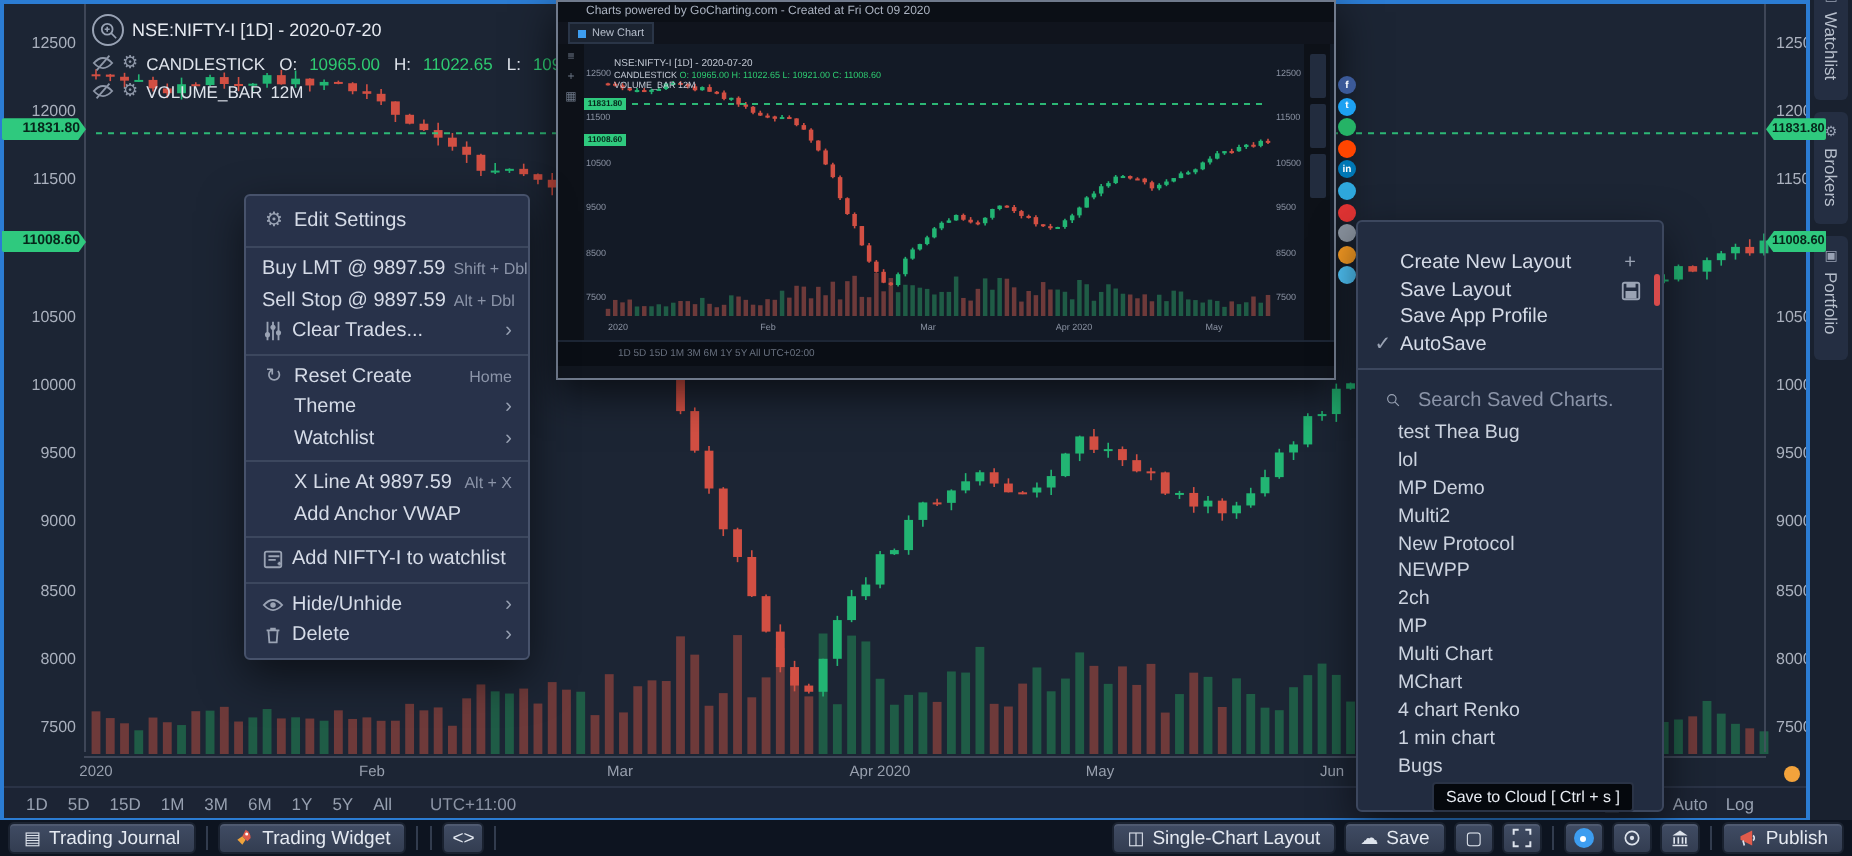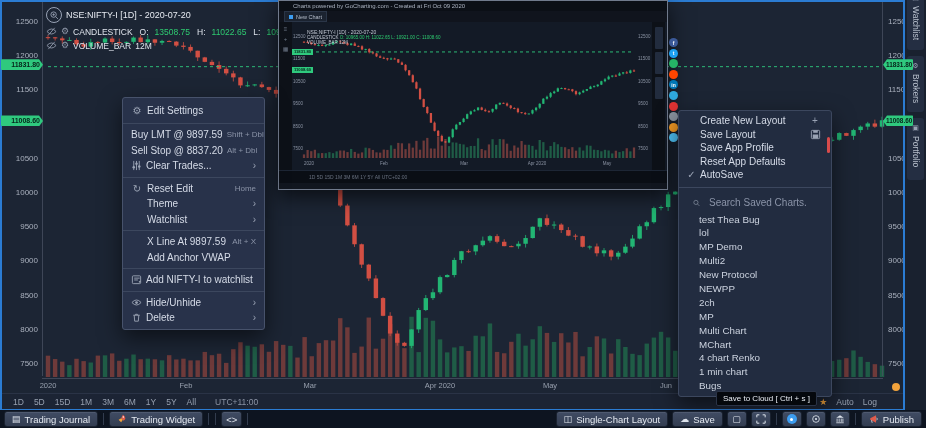--- a/index.html
+++ b/index.html
@@ -40,21 +40,21 @@
   .ctx-label{white-space:nowrap;}
   .ctx-sc{margin-left:auto;color:#8b94a8;font-size:8px;white-space:nowrap;text-align:right;}
   .ctx-arrow{margin-left:auto;color:#97a0b2;font-size:10px;}
   .ctx-div{height:1px;background:#3c475e;margin:3px 0;}
   .mgut{width:12px;flex:0 0 auto;}
   .mico{width:11px;height:11px;flex:0 0 auto;}
   .uni{font-size:10px;color:#9aa3b4;width:12px;flex:0 0 auto;text-align:center;line-height:11px;}
   
   #layout-menu{position:absolute;left:678px;top:110px;width:152px;z-index:8;background:#222c40;
     border:1px solid #3c475e;border-radius:3px;box-shadow:0 8px 22px rgba(0,0,0,.55);
-    padding:3px 0;font-size:10px;color:#d5dbe7;}
+    padding:14px 0;font-size:10px;color:#d5dbe7;}
   .lm-row{display:flex;align-items:center;height:13.5px;padding:0 10px 0 6px;gap:2px;}
   .lm-gut{width:13px;flex:0 0 auto;text-align:center;font-size:9px;color:#d5dbe7;}
   .lm-right{margin-left:auto;display:flex;align-items:center;color:#9aa3b4;font-size:11px;}
   .lm-div{height:1px;background:#3c475e;margin:5px 0;}
   .lm-search{display:flex;align-items:center;gap:7px;height:20px;padding:0 10px 0 14px;}
   .lm-search input{background:transparent;border:none;outline:none;color:#c6cdd8;font-size:10px;width:110px;font-family:"Liberation Sans",sans-serif;}
   .lm-search input::placeholder{color:#8b94a8;}
   .lm-item{height:13.9px;line-height:13.9px;padding-left:20px;color:#ccd3df;font-size:9.8px;cursor:default;}
   #lm-scroll-thumb{position:absolute;right:1px;top:26px;width:3px;height:16px;border-radius:2px;}
   
@@ -524,21 +524,21 @@
         <span class="title">NSE:NIFTY-I [1D] - 2020-07-20</span>
       </div>
       <div class="lg-row">
         <svg class="lg-ico" viewBox="0 0 12 12">
             <path d="M1 6q5-5.5 10 0q-5 5.5-10 0z" fill="none" stroke="#8e97a8"></path>
             <path d="M2.5 10L9.5 2" stroke="#8e97a8"></path>
           </svg>
         <span class="lg-gear">⚙</span>
         <span class="lg-text">CANDLESTICK</span>
         <span class="lg-k">O:</span>
-          <span class="lg-v">13508.75</span>
+          <span class="lg-v">10965.00</span>
         <span class="lg-k">H:</span>
           <span class="lg-v">11022.65</span>
         <span class="lg-k">L:</span>
           <span class="lg-v">10921.00</span>
         <span class="lg-k">C:</span>
           <span class="lg-v">11008.6</span>
       </div>
       <div class="lg-row">
         <svg class="lg-ico" viewBox="0 0 12 12">
             <path d="M1 6q5-5.5 10 0q-5 5.5-10 0z" fill="none" stroke="#8e97a8"></path>
@@ -917,37 +917,37 @@
       <div class="ctx-row first">
         <span class="uni">⚙</span>
         <span class="ctx-label">Edit Settings</span>
       </div>
       <div class="ctx-div"></div>
       <div class="ctx-row">
         <span class="ctx-label">Buy LMT @ 9897.59</span>
         <span class="ctx-sc">Shift + Dbl</span>
       </div>
       <div class="ctx-row">
-        <span class="ctx-label">Sell Stop @ 8837.20</span>
+        <span class="ctx-label">Sell Stop @ 9897.59</span>
         <span class="ctx-sc">Alt + Dbl</span>
       </div>
       <div class="ctx-row">
         <svg class="mico" viewBox="0 0 12 12">
           <path d="M3 1v10M6 1v10M9 1v10" stroke="#9aa3b4"></path>
           <circle cx="3" cy="8" r="1.4" fill="#9aa3b4"></circle>
           <circle cx="6" cy="4" r="1.4" fill="#9aa3b4"></circle>
           <circle cx="9" cy="7" r="1.4" fill="#9aa3b4"></circle>
         </svg>
         <span class="ctx-label">Clear Trades...</span>
         <span class="ctx-arrow">›</span>
       </div>
       <div class="ctx-div"></div>
       <div class="ctx-row">
         <span class="uni">↻</span>
-        <span class="ctx-label">Reset Edit</span>
+        <span class="ctx-label">Reset Create</span>
         <span class="ctx-sc">Home</span>
       </div>
       <div class="ctx-row">
         <span class="mgut"></span>
         <span class="ctx-label">Theme</span>
         <span class="ctx-arrow">›</span>
       </div>
       <div class="ctx-row">
         <span class="mgut"></span>
         <span class="ctx-label">Watchlist</span>
@@ -1005,24 +1005,20 @@
             <svg class="mico" viewBox="0 0 12 12">
               <rect x="1.5" y="1.5" width="9" height="9" rx="1" fill="none" stroke="#9aa3b4"></rect>
               <rect x="3.5" y="1.5" width="5" height="2.6" fill="#9aa3b4"></rect>
               <rect x="3" y="6" width="6" height="4" fill="#9aa3b4"></rect>
             </svg>
           </span>
         </div>
         <div class="lm-row">
           <span class="lm-gut"></span>
           <span>Save App Profile</span>
-        </div>
-        <div class="lm-row">
-          <span class="lm-gut"></span>
-          <span>Reset App Defaults</span>
         </div>
         <div class="lm-row">
           <span class="lm-gut"><span class="uni">✓</span></span>
           <span>AutoSave</span>
         </div>
       </div>
     <div class="lm-div"></div>
     <div class="lm-search">
       <svg width="10" height="10" viewBox="0 0 12 12">
           <circle cx="5" cy="5" r="3.6" fill="none" stroke="#9aa3b4"></circle>

